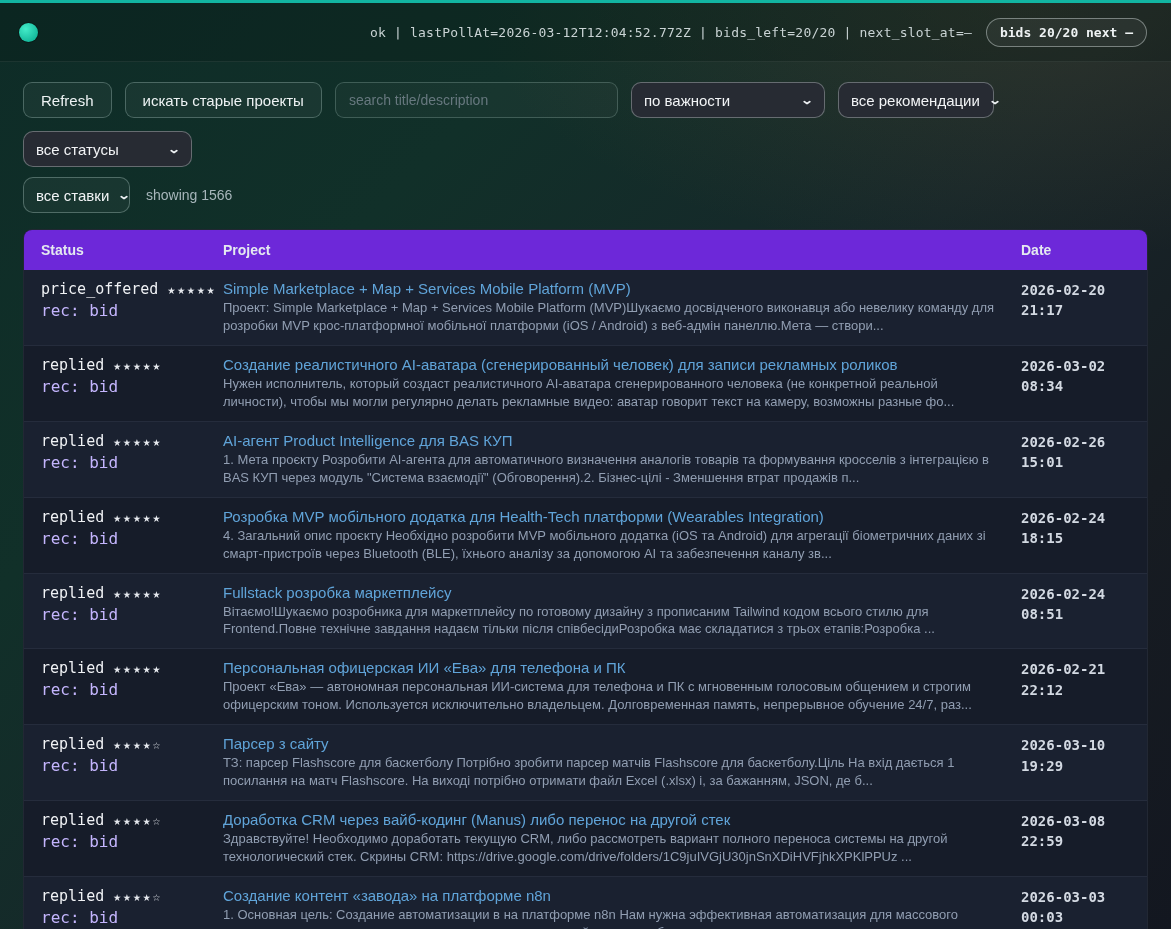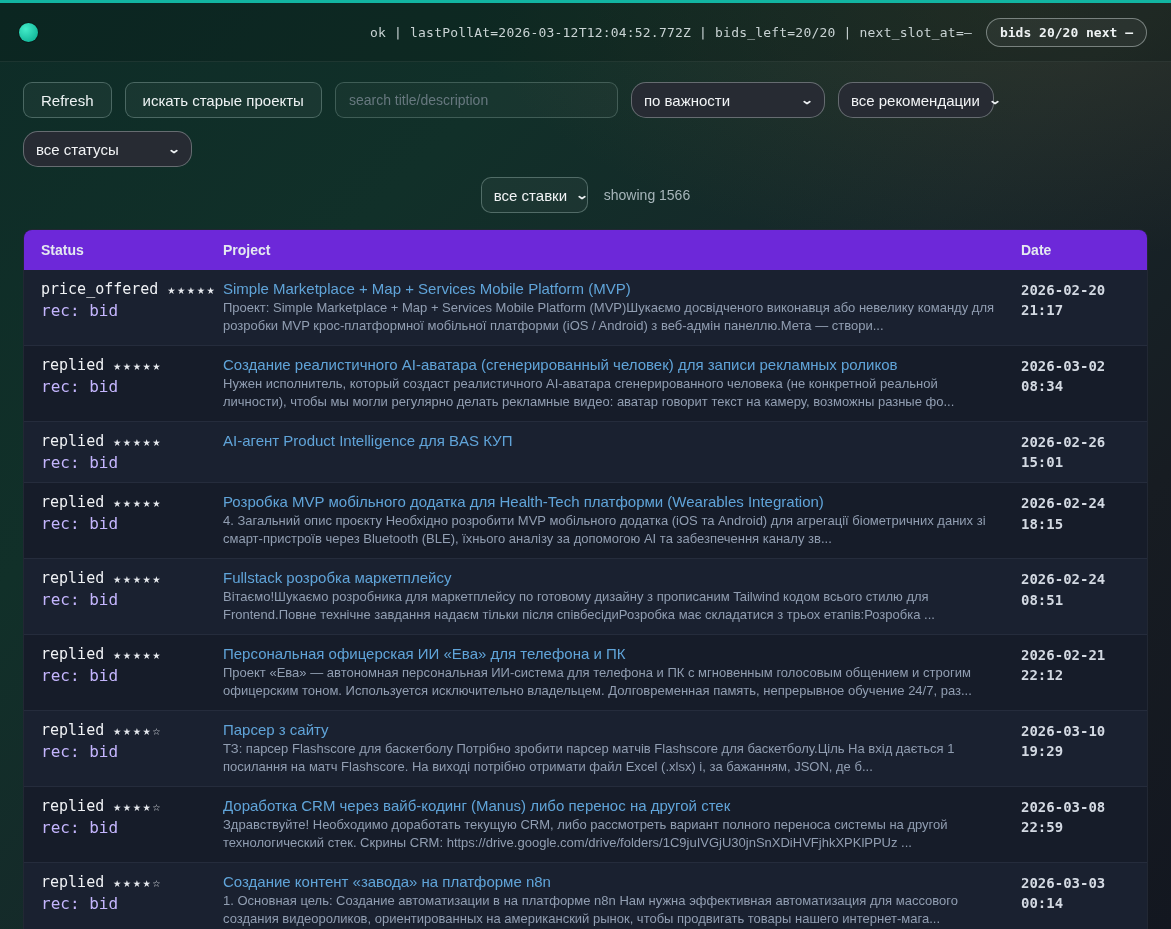--- a/index.html
+++ b/index.html
@@ -30,41 +30,41 @@
   .poll-status { font-family: "DejaVu Sans Mono", monospace; font-size: 13px; color: #c9d3d4; letter-spacing: 0.2px; }
   .bids-pill {
     font-family: "DejaVu Sans Mono", monospace; font-size: 13px; font-weight: bold;
     color: #eef2f3; background: rgba(255,255,255,0.05);
     border: 1px solid rgba(215,225,225,0.45); border-radius: 999px;
     padding: 6px 13px; cursor: pointer; white-space: nowrap;
   }
 
   
   .toolbar { display: flex; align-items: center; gap: 13px; padding: 20px 23px 0 23px; flex-wrap: wrap; }
-  .toolbar-row2 { display: flex; align-items: center; gap: 16px; padding: 10px 23px 0 23px; justify-content: center; }
+  .toolbar-row2 { display: flex; align-items: center; gap: 16px; padding: 10px 23px 0 23px; }
   .btn {
     background: rgba(255,255,255,0.045);
     border: 1px solid rgba(170,198,192,0.35);
     border-radius: 9px; color: #eef3f4;
     font-family: "Liberation Sans", sans-serif; font-size: 15px;
     padding: 8px 17px; height: 36px; cursor: pointer; white-space: nowrap;
   }
   .search-input {
     width: 283px; height: 36px;
     background: rgba(255,255,255,0.03);
     border: 1px solid rgba(170,198,192,0.28);
     border-radius: 9px; color: #e2e8ea;
     font-family: "Liberation Sans", sans-serif; font-size: 14px;
     padding: 16px 13px; outline: none;
   }
   .search-input::placeholder { color: #67787f; }
   .select {
     height: 36px; background: #272b33;
     border: 1px solid rgba(220,228,230,0.35);
-    border-radius: 15px; color: #f2f4f6;
+    border-radius: 10px; color: #f2f4f6;
     font-size: 15px; padding: 0 12px;
     display: flex; align-items: center; justify-content: space-between;
     cursor: pointer; white-space: nowrap;
   }
   .select .chev { font-size: 12px; font-weight: bold; color: #eef2f4; margin-left: 10px; transform: scaleX(1.35); }
   .sel-sort { width: 194px; }
   .sel-rec { width: 156px; }
   .sel-status { width: 169px; text-align: center; }
   .sel-bids {
     width: 107px; background: rgba(255,255,255,0.04);
@@ -189,20 +189,21 @@
   <div class="trow">
     <div class="cell-status">
       <div class="sline">
         <span>replied</span>
         <span class="stars">★★★★★</span>
       </div>
       <div class="rec">rec: bid</div>
     </div>
     <div class="cell-project">
       <a class="proj-title">AI-агент Product Intelligence для BAS КУП</a>
+      <div class="proj-desc">1. Мета проєкту Розробити AI-агента для автоматичного визначення аналогів товарів та формування кросселів з інтеграцією в BAS КУП через модуль "Система взаємодії" (Обговорення).2. Бізнес-цілі - Зменшення втрат продажів п...</div>
     </div>
     <div class="cell-date">
       <div>2026-02-26</div>
       <div>15:01</div>
     </div>
   </div>
 
   <div class="trow">
     <div class="cell-status">
       <div class="sline">
@@ -300,18 +301,18 @@
         <span class="stars">★★★★☆</span>
       </div>
       <div class="rec">rec: bid</div>
     </div>
     <div class="cell-project">
       <a class="proj-title">Создание контент «завода» на платформе n8n</a>
       <div class="proj-desc">1. Основная цель: Создание автоматизации в на платформе n8n Нам нужна эффективная автоматизация для массового создания видеороликов, ориентированных на американский рынок, чтобы продвигать товары нашего интернет-мага...</div>
     </div>
     <div class="cell-date">
       <div>2026-03-03</div>
-      <div>00:14</div>
+      <div>00:03</div>
     </div>
   </div>
 
 </div>
 </div>
 
 </body></html>

